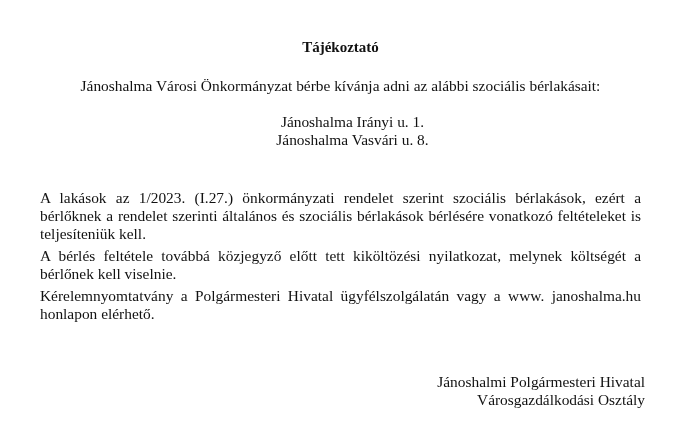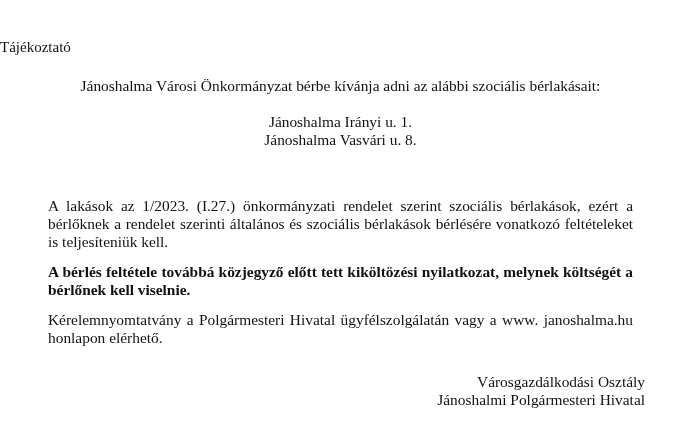--- a/index.html
+++ b/index.html
@@ -7,28 +7,28 @@
       width: 681px; height: 436px; overflow: hidden;
       font-family: "Liberation Serif", serif;
       color: #111111;
       font-size: 15.4px;
       line-height: 18px;
     }
     .page { position: relative; width: 681px; height: 436px; }
     .content { position: absolute; left: 36px; width: 609px; text-align: center; }
     .title {
       position: absolute; top: 38px; left: 0; width: 681px;
-      font-weight: normal; font-size: 15px;
+      text-align: center; font-weight: bold; font-size: 15px;
     }
     .intro { top: 77px; }
-    .addresses { top: 113px; }
+    .addresses { top: 113px; margin-left: 12px; }
     .addresses div { height: 18px; }
     .body-block { top: 185px; text-align: justify; }
-    .body-block p { margin: 12px; text-align: justify; }
-    .bold { font-weight: bold; }
+    .body-block p { margin: 4px; text-align: justify; }
+    .bold { font-weight: normal; }
     .signature {
       position: absolute; top: 373px; right: 36px;
       text-align: right;
     }
     .signature div { height: 18px; }
   </style>
 </head>
 <body>
 
 <div class="page">
@@ -41,16 +41,16 @@
     <div>Jánoshalma Vasvári u. 8.</div>
   </div>
 
   <div class="content body-block">
     <p>A lakások az 1/2023. (I.27.) önkormányzati rendelet szerint szociális bérlakások, ezért a bérlőknek a rendelet szerinti általános és szociális bérlakások bérlésére vonatkozó feltételeket is teljesíteniük kell.</p>
     <p class="bold">A bérlés feltétele továbbá közjegyző előtt tett kiköltözési nyilatkozat, melynek költségét a bérlőnek kell viselnie.</p>
     <p>Kérelemnyomtatvány a Polgármesteri Hivatal ügyfélszolgálatán vagy a www. janoshalma.hu honlapon elérhető.</p>
   </div>
 
   <div class="signature">
+    <div>Jánoshalmi Polgármesteri Hivatal</div>
     <div>Városgazdálkodási Osztály</div>
-    <div>Jánoshalmi Polgármesteri Hivatal</div>
   </div>
 </div>
 
 </body></html>

